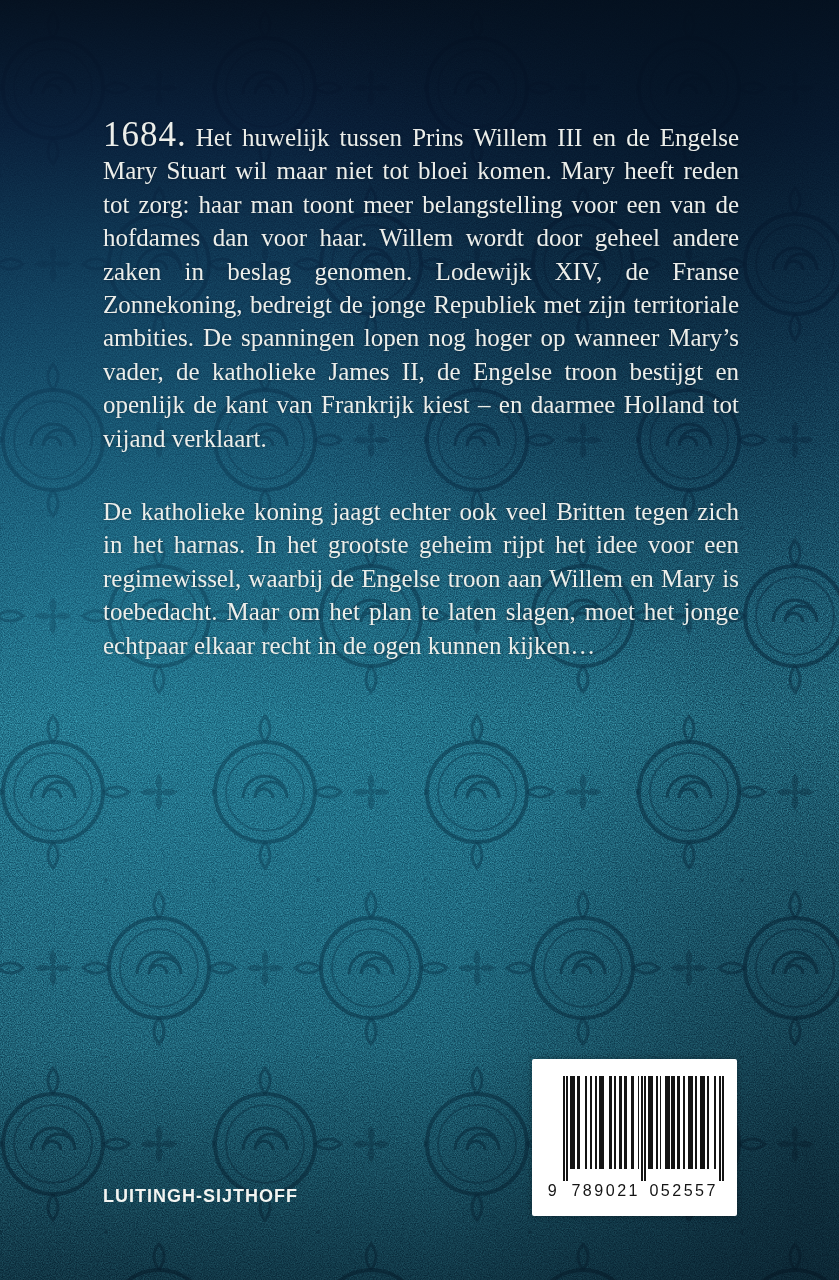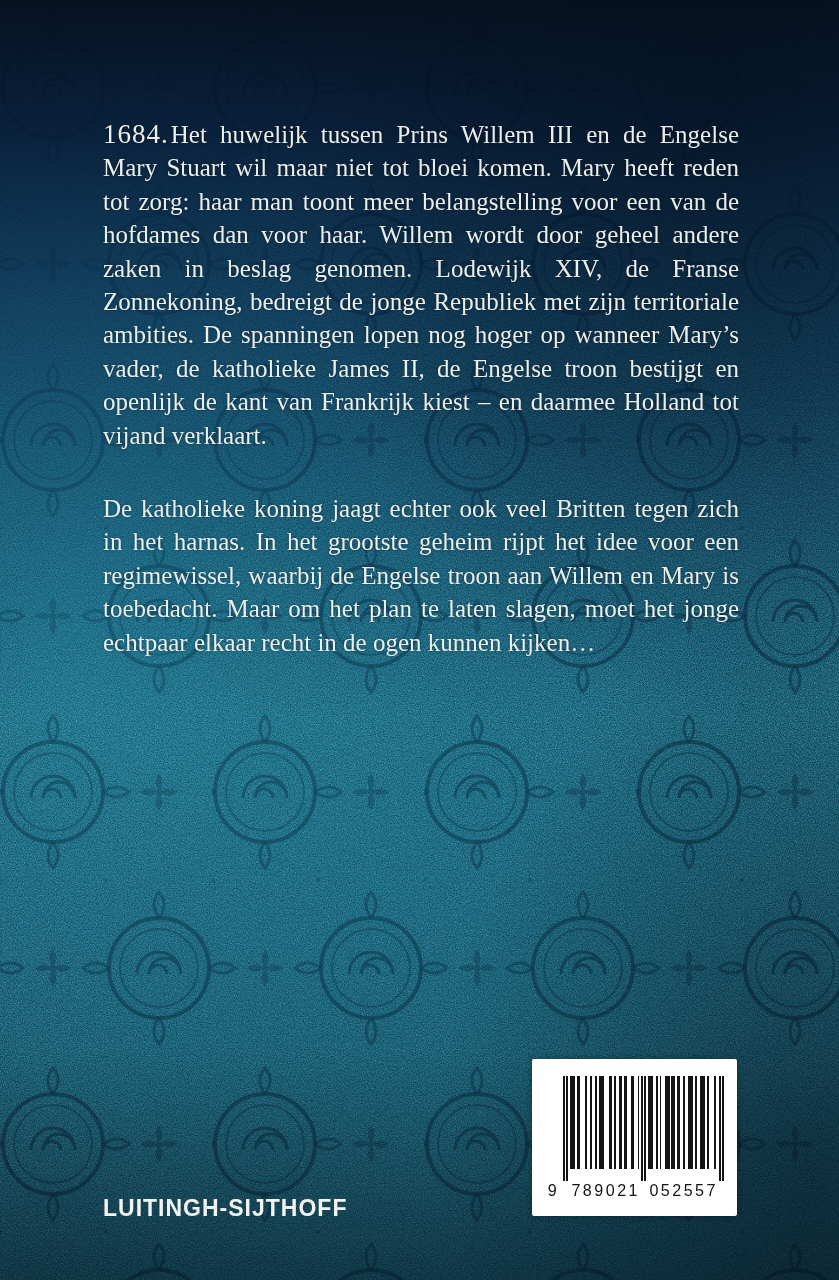--- a/index.html
+++ b/index.html
@@ -22,34 +22,33 @@
     width: 636px;
     color: #eceeea;
     font-size: 25px;
     line-height: 33.4px;
     text-align: justify;
     text-shadow: 0 0 3px rgba(2, 16, 28, 0.45);
   }
   .synopsis p { margin: 0; }
   .synopsis p + p { margin-top: 40px; }
   .year-lead {
-    font-size: 27px;
+    font-size: 35px;
     letter-spacing: 1px;
-    margin-right: 2px;
+    margin-right: 9px;
   }
   .publisher-logo {
     position: absolute;
     left: 103px;
     top: 1186px;
     color: #f3f4f1;
     font-family: "Liberation Sans", "DejaVu Sans", sans-serif;
     font-weight: 700;
-    font-size: 23px;
+    font-size: 18px;
     letter-spacing: 1px;
-    margin-top: 9px;
   }
   .barcode-box {
     position: absolute;
     left: 532px;
     top: 1059px;
     width: 205px;
     height: 157px;
     background: #ffffff;
     border-radius: 2px;
     display: flex;

